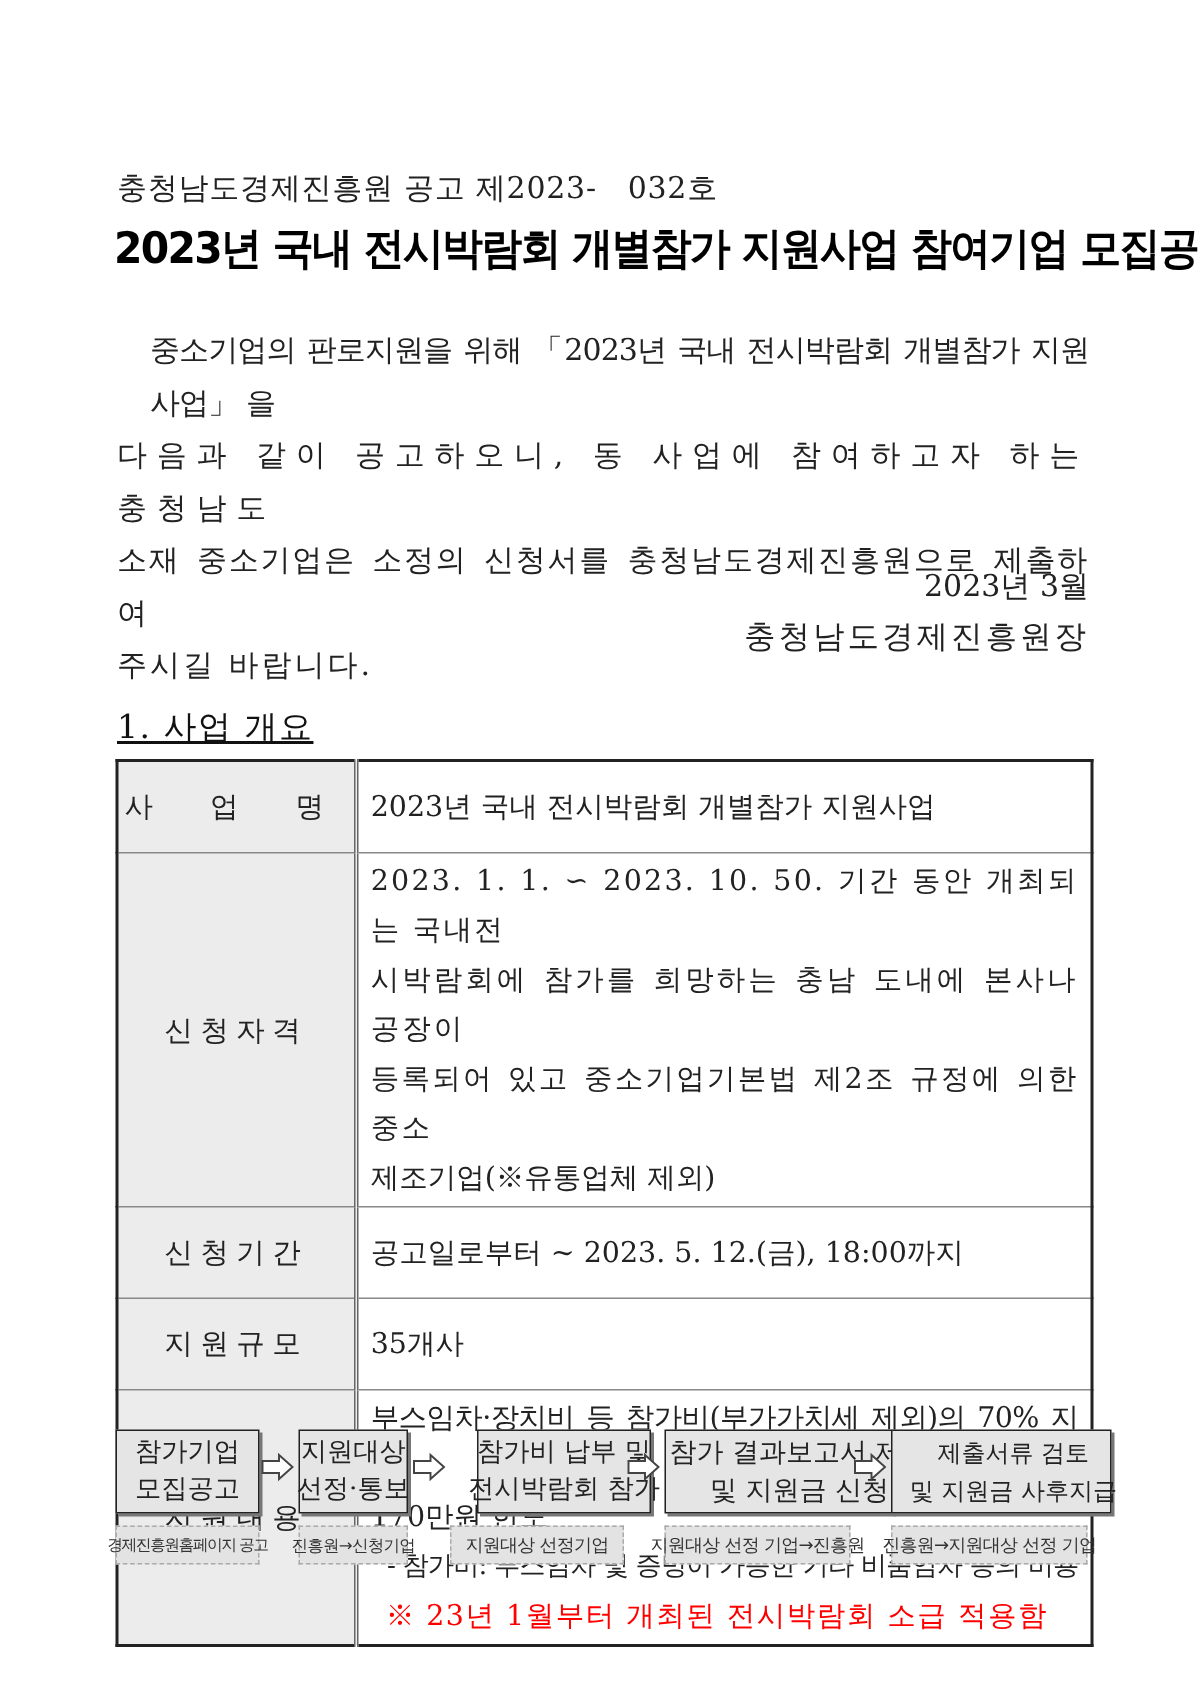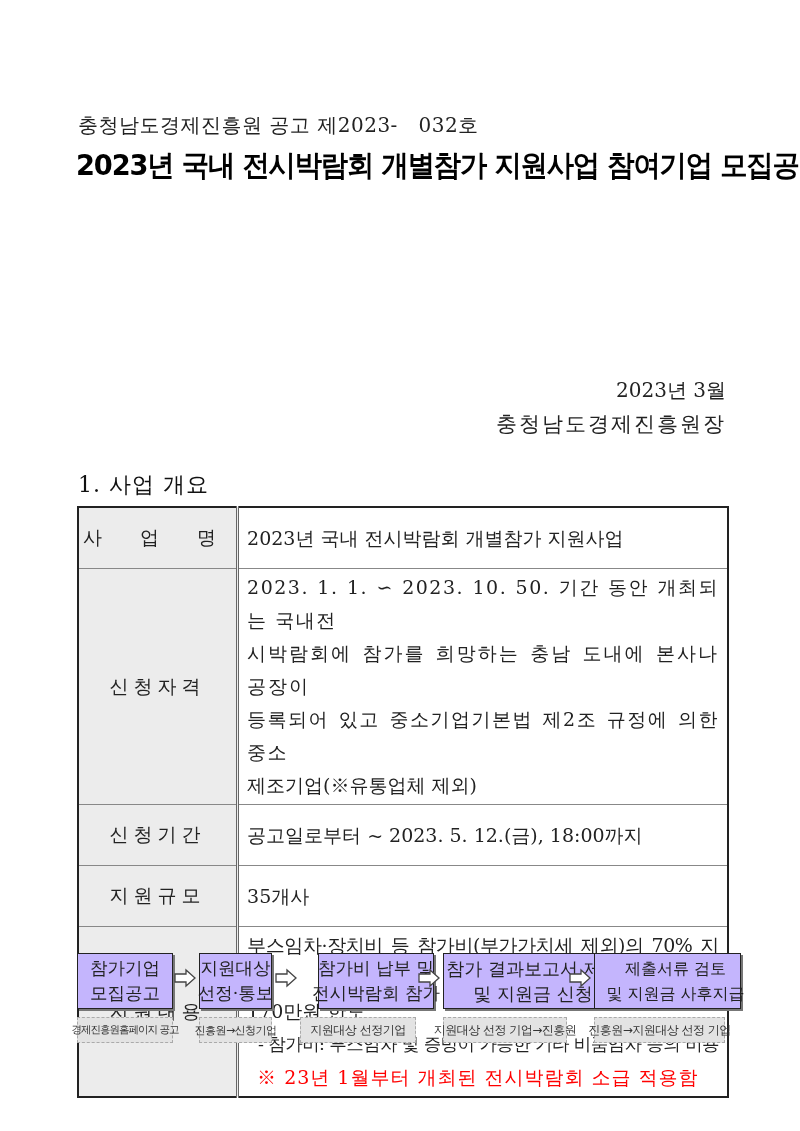--- a/index.html
+++ b/index.html
@@ -32,21 +32,21 @@
   .date-line {
     position: absolute; right: 74px; top: 377px;
     font-size: 20px; color: #222;
   }
   .signer {
     position: absolute; right: 74px; top: 410px;
     font-size: 21px; letter-spacing: 2px; color: #222;
   }
   .section-title {
     position: absolute; left: 78px;
-    font-size: 22px; color: #111; letter-spacing: 1px;
+    font-size: 22px; color: #111; letter-spacing: 1px; text-decoration: underline;
   }
   .sec1 { top: 470px; }
   .sec2 { top: 913px; font-weight: bold; }
 
   table.overview {
     position: absolute; left: 77px; top: 506px; width: 650px;
     border-collapse: collapse;
     border: 2px solid #222;
     font-size: 19px; color: #222;
   }
@@ -59,21 +59,21 @@
     border-right: 3px double #666; padding: 17px 4px;
     letter-spacing: 5px; white-space: nowrap;
   }
   table.overview td.value { line-height: 33px; text-align: justify; }
   .red { color: #ff0000; padding-left: 10px; }
   .sub-item { padding-left: 6px; }
 
   .flow { position: absolute; left: 0; top: 0; }
   .flow-box {
     position: absolute; top: 953px; height: 54px;
-    border: 1.5px solid #222; background: #c4b5fd;
+    border: 1.5px solid #222; background: #e5e5e5;
     box-shadow: 2px 2px 0 #777;
     display: flex; flex-direction: column; align-items: center; justify-content: center;
     font-size: 17.5px; line-height: 25px; color: #222; text-align: center;
   }
   .flow-box span { display: block; white-space: nowrap; }
   .flow-arrow {
     position: absolute; top: 968px; width: 22px; height: 20px;
   }
   .flow-note {
     position: absolute; top: 1017px; height: 24px;
@@ -85,20 +85,26 @@
   }
 </style>
 </head>
 <body>
 
 <div class="page">
 
   <div class="notice-number">충청남도경제진흥원 공고 제2023-   032호</div>
   <div class="main-title">2023년 국내 전시박람회 개별참가 지원사업 참여기업 모집공고</div>
 
+  <div class="intro">
+    <p class="indent" style="letter-spacing:-0.6px;">중소기업의 판로지원을 위해 「2023년 국내 전시박람회 개별참가 지원사업」 을</p>
+    <p style="letter-spacing:6.5px;">다음과 같이 공고하오니, 동 사업에 참여하고자 하는 충청남도</p>
+    <p style="letter-spacing:1.2px;">소재 중소기업은 소정의 신청서를 충청남도경제진흥원으로 제출하여</p>
+    <p style="letter-spacing:2px;">주시길 바랍니다.</p>
+  </div>
 
   <div class="date-line">2023년 3월</div>
   <div class="signer">충청남도경제진흥원장</div>
 
   <div class="section-title sec1">1. 사업 개요</div>
 
   <table class="overview">
     <tbody>
         <tr style="height:35px;">
       <td class="label" style="letter-spacing:16px;">사 업 명</td>

